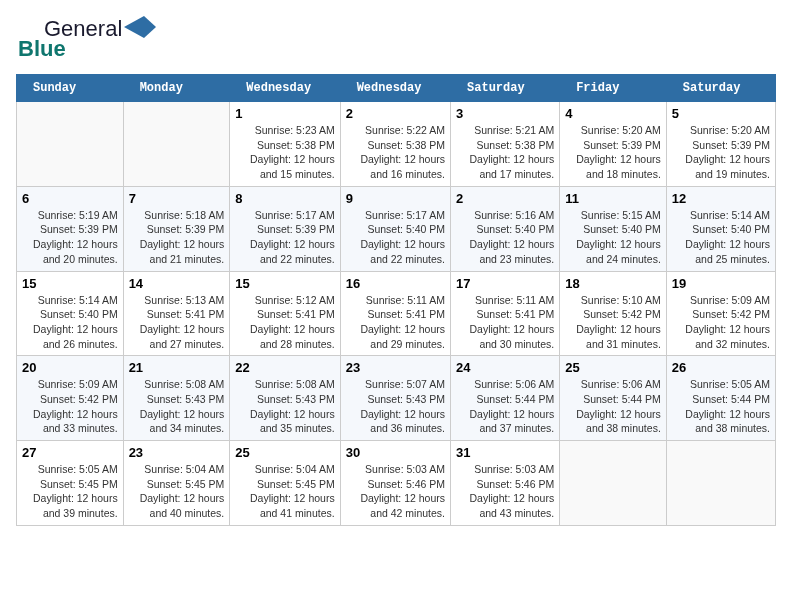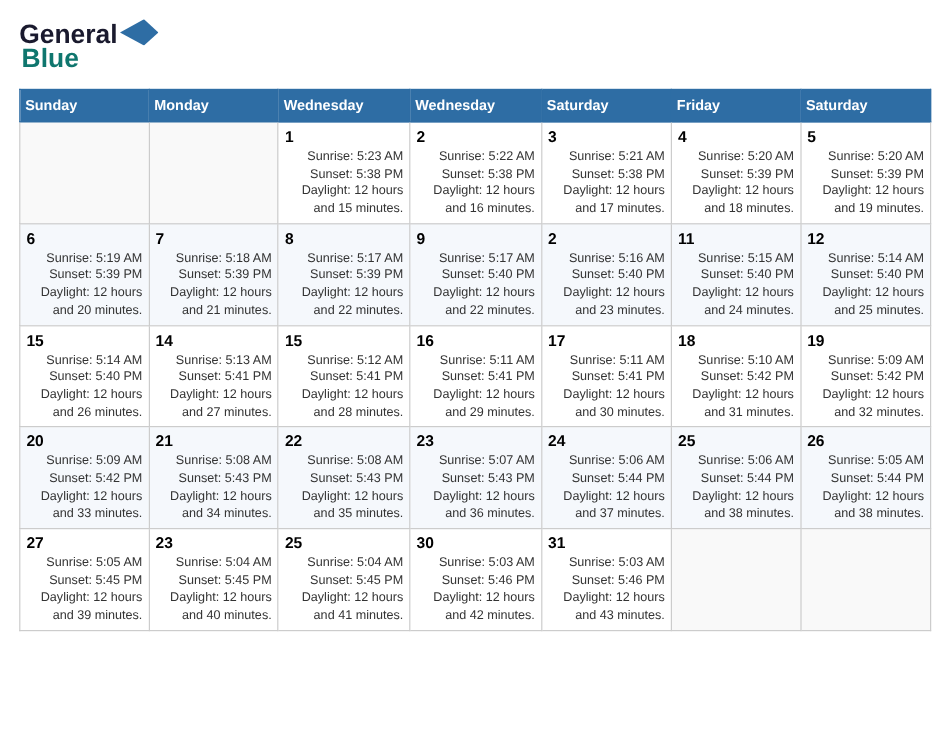--- a/index.html
+++ b/index.html
@@ -35,25 +35,26 @@
       color: #444;
     }
     table {
       width: 100%;
       border-collapse: collapse;
       font-size: 11px;
     }
     thead tr th {
       background: #2e6da4;
       color: #fff;
-      padding: 6px 4px;
+      padding: 6px 16px;
       text-align: left;
       font-size: 12px;
       font-weight: bold;
       border: 1px solid #2e6da4;
+      font-family: Liberation Mono, monospace;
     }
     tbody tr td {
       border: 1px solid #ccc;
       vertical-align: top;
       padding: 4px 5px;
       height: 80px;
       width: 113px;
     }
     tbody tr td.empty {
       background: #f9f9f9;
@@ -76,21 +77,21 @@
       line-height: 1.4;
       text-align: right;
     }
   </style>
 </head>
 <body>
 
 <div class="header">
   <div class="logo">
     <div style="display:flex; align-items:center;">
-      <span style="font-size:22px; font-weight:bold; color:#1a1a2e;">General</span>
+      <span style="font-size:22px; font-weight:normal; color:#1a1a2e;margin-left:28px;">General</span>
       <svg width="32" height="22" viewBox="0 0 32 22" style="margin-left:2px; margin-top:-4px;">
         <polygon points="0,11 20,0 32,11 20,22" fill="#2e6da4"></polygon>
       </svg>
     </div>
     <span style="font-size:22px; font-weight:bold; color:#0f766e; margin-top:-6px; margin-left:2px;">Blue</span>
   </div>
   <div class="title-block">
     <div class="month-title"></div>
     <div class="location"></div>
   </div>

